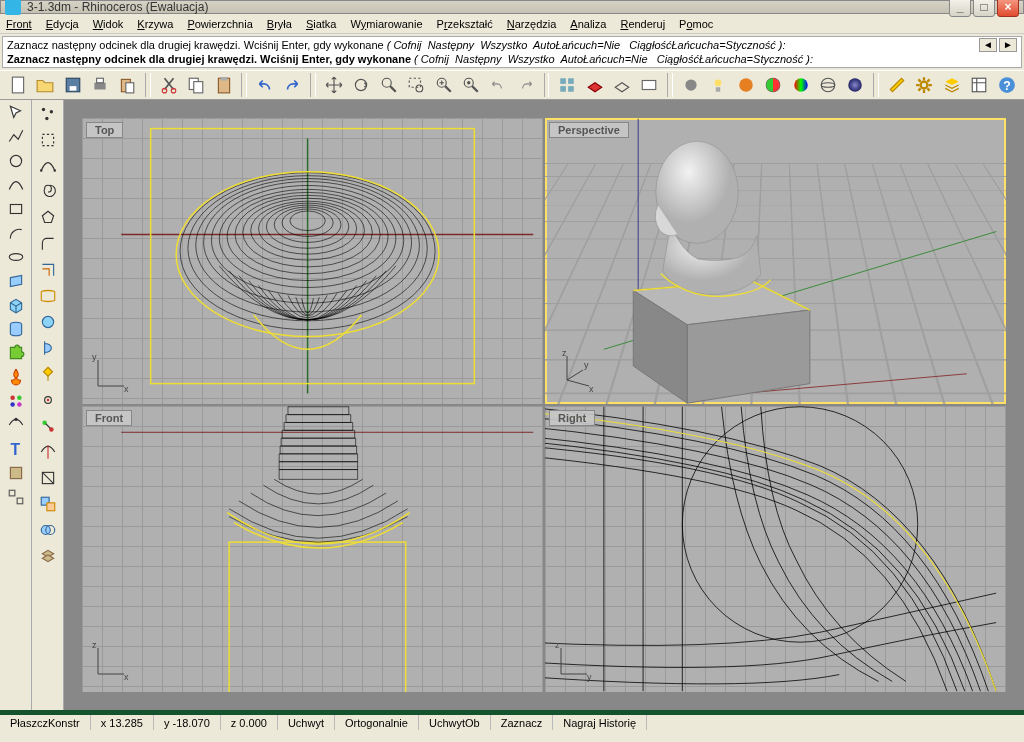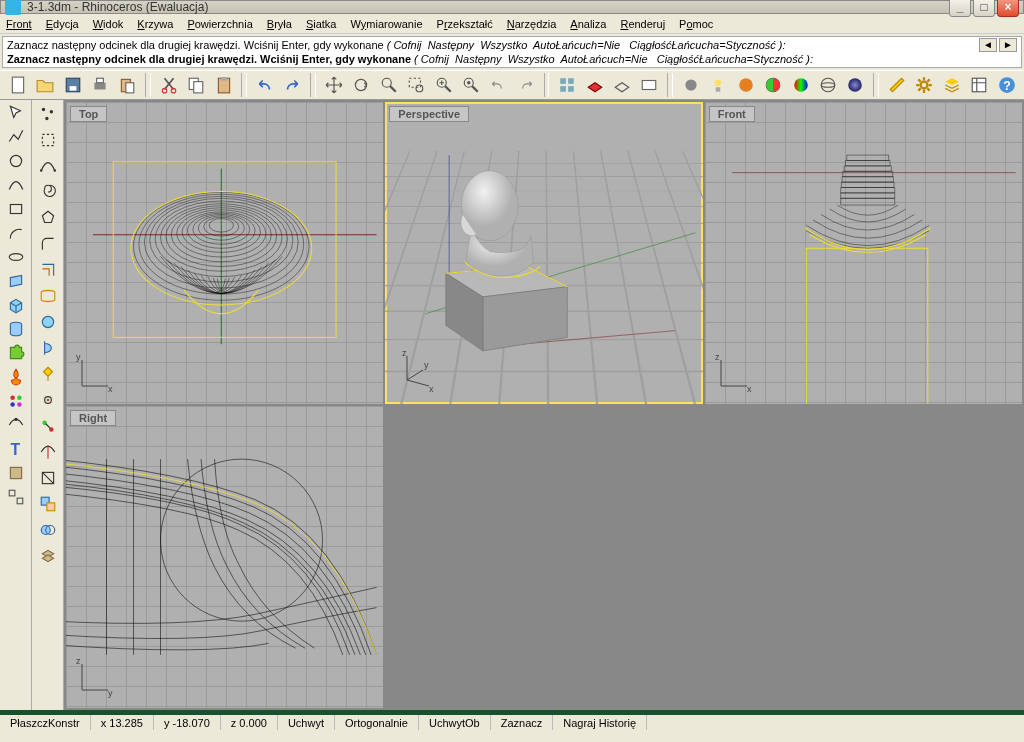--- a/index.html
+++ b/index.html
@@ -25,21 +25,21 @@
 .toolbar { height:30px; background:#ece9d8; border-top:1px solid #fff;border-bottom:1px solid #999;display:flex;align-items:center;padding:0 6px;gap:4px; }
 .tb { width:24px;height:24px;border:1px solid #ece9d8;display:flex;align-items:center;justify-content:center;border-radius:2px;cursor:pointer; }
 .tb svg { width:18px;height:18px; }
 .sep { width:6px;height:24px;border-left:1px solid #aaa;border-right:1px solid #fff;margin:0 2px; }
 
 .main { display:flex; height:calc(742px - 26px - 20px - 36px - 30px - 20px); }
 .sidetools { width:32px;background:#ece9d8;border-right:1px solid #aaa;display:flex;flex-direction:column;align-items:center;padding:2px;gap:2px; }
 .sidetools .tb { width:26px;height:22px; }
 .sidecol2 { width:32px;background:#ece9d8;border-right:1px solid #aaa;display:flex;flex-direction:column;align-items:center;padding:2px;gap:2px; }
 
-.viewports { flex:1; display:grid; grid-template-columns:1fr 1fr 1fr; grid-template-rows:1fr 1fr; gap:2px; background:#888; padding:2px; }
+.viewports { flex:1; display:grid; grid-template-columns:1fr 1fr; grid-template-rows:1fr 1fr; gap:2px; background:#888; padding:18px; }
 .vp { background:#b0b0b0; position:relative; overflow:hidden; }
 .vp.active { outline:2px solid #ffe066; outline-offset:-2px; }
 .vplabel { position:absolute; top:4px; left:4px; background:rgba(200,200,200,.9); border:1px solid #888; padding:1px 8px; font-size:11px; color:#555; font-weight:bold; z-index:5; }
 .grid { position:absolute; inset:0; background-image:
   linear-gradient(#9a9a9a 1px,transparent 1px),
   linear-gradient(90deg,#9a9a9a 1px,transparent 1px),
   linear-gradient(#888 1px,transparent 1px),
   linear-gradient(90deg,#888 1px,transparent 1px);
   background-size:20px 20px,20px 20px,100px 100px,100px 100px; }
 .axWrap { position:absolute; left:8px; bottom:8px; }

